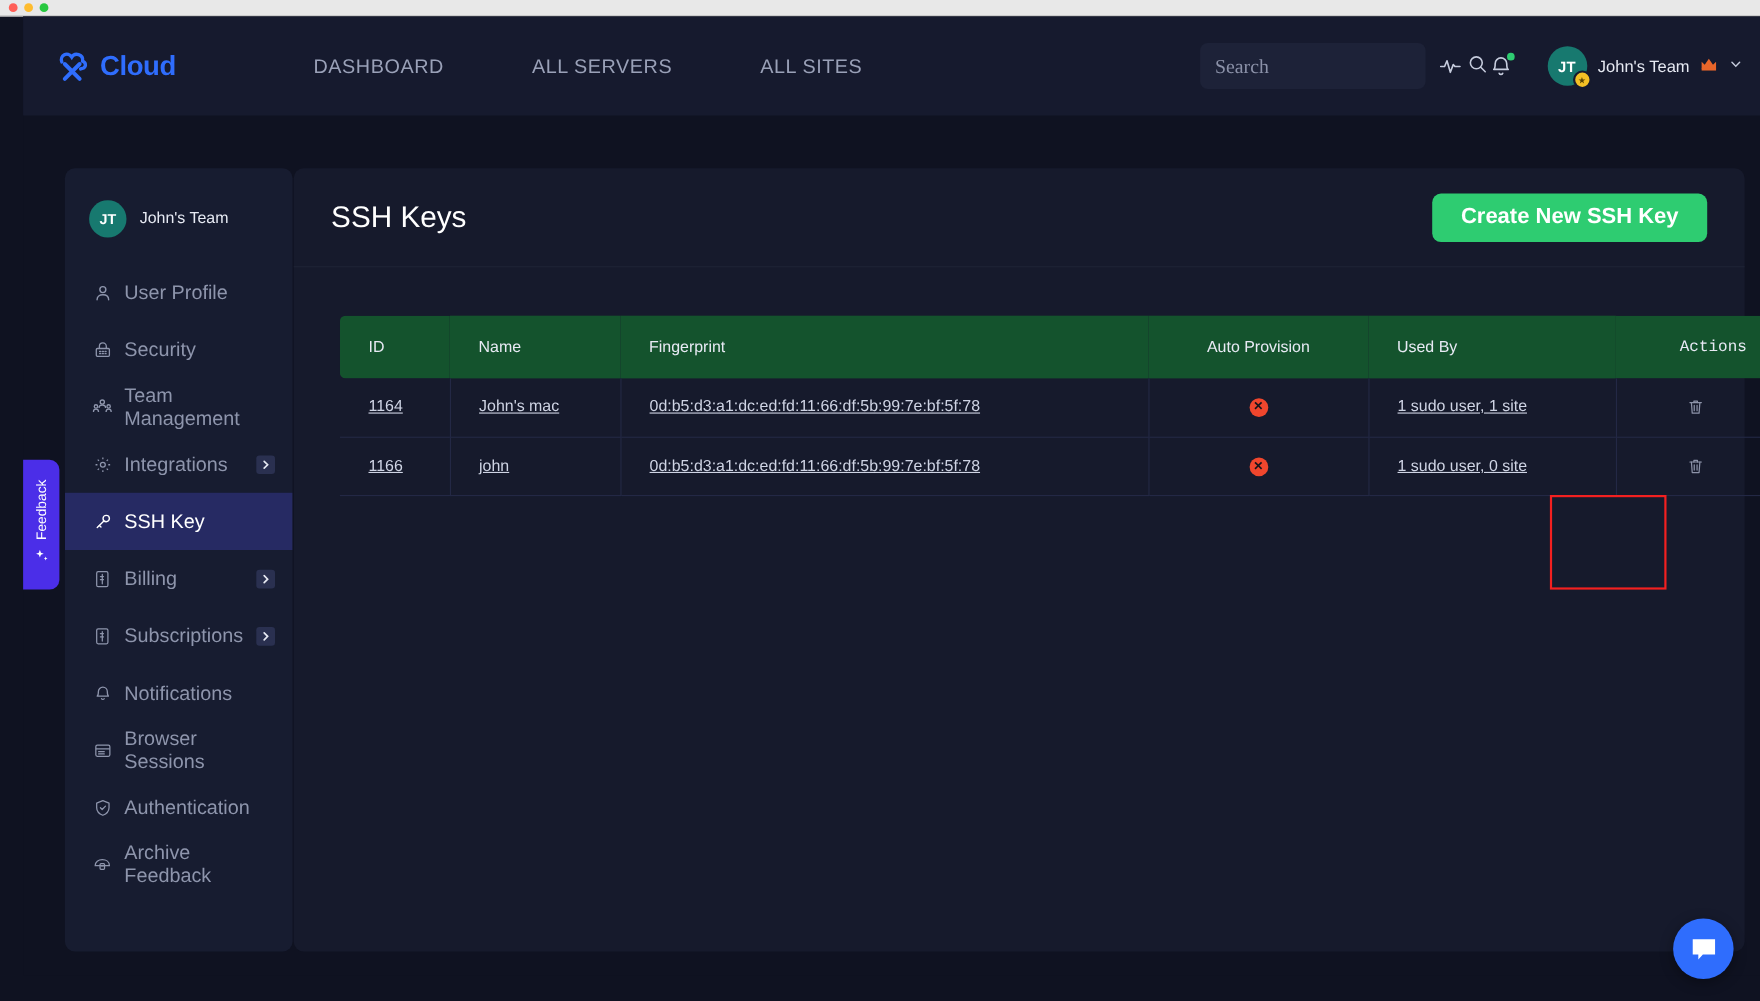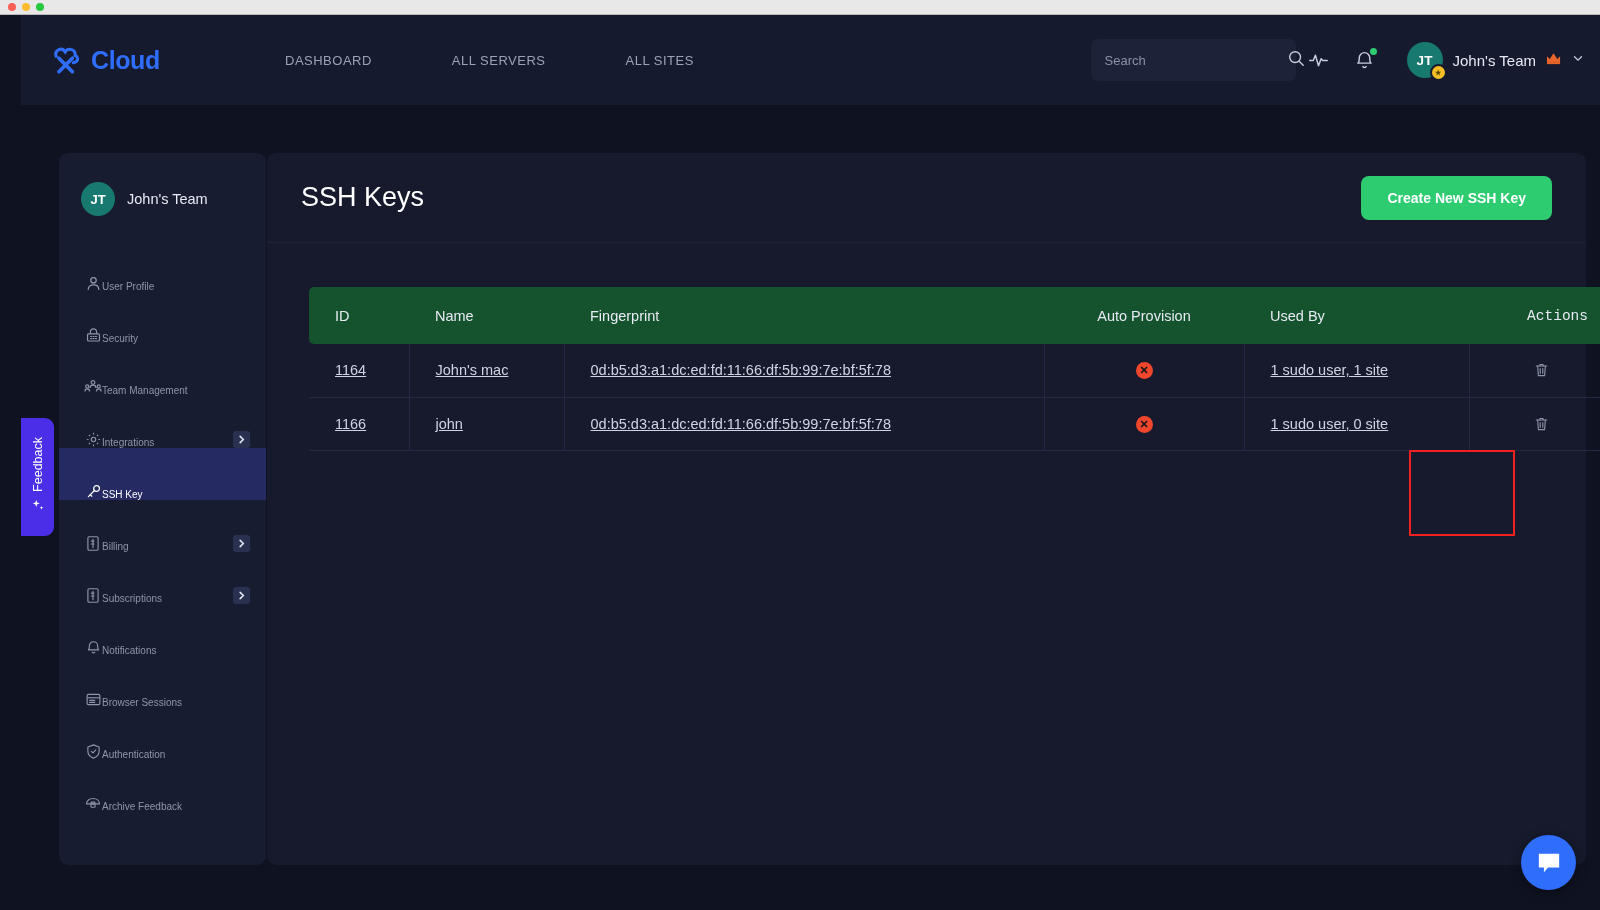--- a/index.html
+++ b/index.html
@@ -39,33 +39,33 @@
     padding: 0 28px;
     position: relative;
   }
   .logo-wrap { display: flex; align-items: center; gap: 6px; width: 200px; }
   .logo-mark { width: 36px; height: 36px; flex: none; }
   .logo-text {
     color: #2f6dfd; font-size: 25px; font-weight: bold; letter-spacing: -0.4px;
   }
   .nav-links { display: flex; align-items: center; gap: 0; margin-left: 36px; }
   .nav-link {
-    color: #9aa1b8; font-size: 13px; letter-spacing: 0.5px;
+    color: #9aa1b8; font-size: 18px; letter-spacing: 0.5px;
     padding: 10px 0; margin-right: 80px; cursor: pointer; white-space: nowrap;
   }
   .nav-right {
     margin-left: auto; display: flex; align-items: center; gap: 0;
   }
   .search-box {
     width: 205px; height: 42px; background: #1d2238; border-radius: 7px;
     display: flex; align-items: center; padding: 0 14px; gap: 6px;
   }
   .search-box input {
     background: transparent; border: none; outline: none; flex: 1;
-    color: #7dd3fc; font-size: 13px; font-family: Liberation Sans, sans-serif;
+    color: #7dd3fc; font-size: 18px; font-family: Liberation Serif, serif;
   }
   .search-box input::placeholder { color: #8b91a8; }
   .icon-btn {
     width: 46px; height: 46px; display: flex; align-items: center;
     justify-content: center; position: relative; cursor: pointer;
   }
   .bell-dot {
     position: absolute; top: 11px; right: 11px;
     width: 7px; height: 7px; border-radius: 50%; background: #2ecc71;
   }
@@ -121,23 +121,23 @@
     padding: 24px 0 24px 22px;
   }
   .team-avatar {
     width: 34px; height: 34px; border-radius: 50%;
     background: #17796f; color: #fff;
     display: flex; align-items: center; justify-content: center;
     font-size: 13px; font-weight: bold;
   }
   .team-name { color: #e7eaf3; font-size: 14.5px; }
   .side-item {
-    display: flex; align-items: flex-end; gap: 0;
+    display: flex; align-items: center; gap: 11px;
     height: 52px; padding-left: 25px; padding-right: 16px;
-    color: #8e95ac; font-size: 10px; cursor: pointer; position: relative;
+    color: #8e95ac; font-size: 18px; cursor: pointer; position: relative;
   }
   .side-item .s-ico {
     width: 18px; height: 18px; display: flex;
     align-items: center; justify-content: center; flex: none;
   }
   .side-item.active { background: #262a63; color: #ffffff; }
   .side-item .chev {
     margin-left: auto; width: 17px; height: 17px; border-radius: 3px;
     background: #2a3050; display: flex; align-items: center; justify-content: center;
   }
@@ -149,21 +149,21 @@
     background: #161a2c; border-radius: 9px;
   }
   .content-head {
     height: 90px; display: flex; align-items: center;
     padding: 0 34px; border-bottom: 1px solid #1e2336;
   }
   .page-title { color: #ffffff; font-size: 27px; font-weight: normal; }
   .create-btn {
     margin-left: auto; background: #2ecc71; color: #ffffff;
     border: none; border-radius: 8px; height: 44px; padding: 0 26px;
-    font-size: 14px; font-weight: bold; cursor: pointer;
+    font-size: 20px; font-weight: bold; cursor: pointer;
     font-family: "Liberation Sans", sans-serif;
   }
   .table-wrap { padding: 44px 42px 0 42px; }
   table { width: 100%; border-collapse: collapse; table-layout: fixed; }
   thead tr { background: #14532d; border-radius: 12px; }
   thead th {
     color: #e8eaf4; font-size: 14.5px; font-weight: normal;
     text-align: left; height: 57px; padding: 0 26px;
   }
   thead th:first-child { border-radius: 5px 0 0 5px; }

